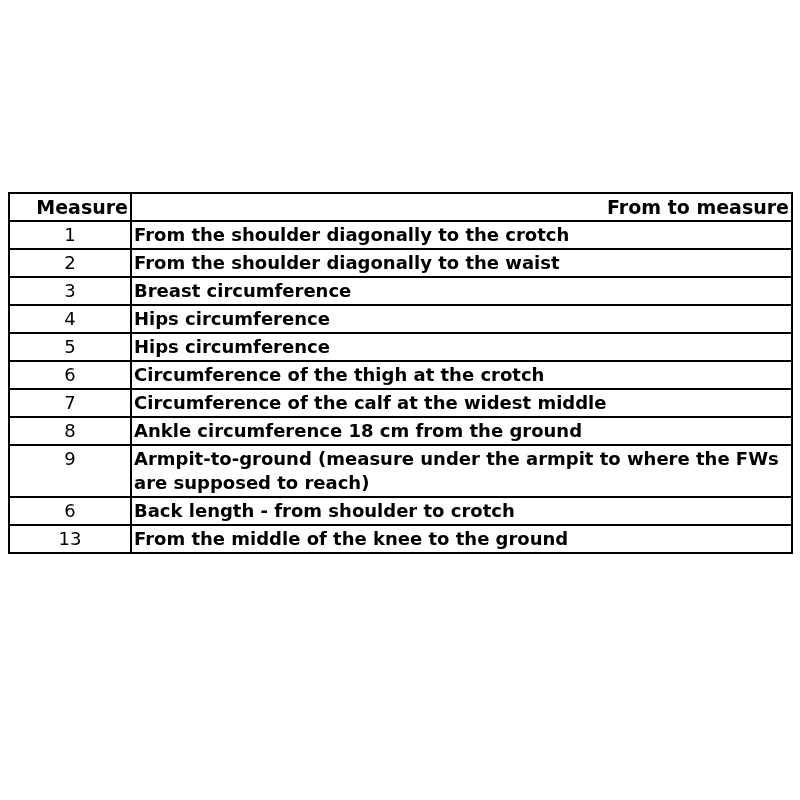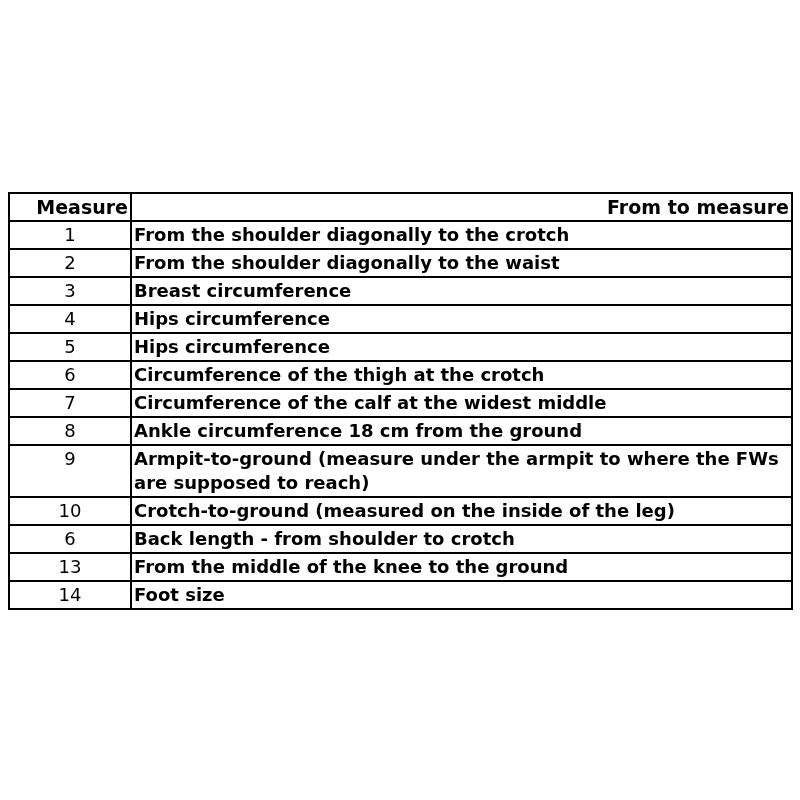--- a/index.html
+++ b/index.html
@@ -106,35 +106,27 @@
   <tr>
     <td class="col-measure">8</td>
     <td class="col-desc">Ankle circumference 18 cm from the ground</td>
   </tr>
 
   <tr>
     <td class="col-measure">9</td>
     <td class="col-desc">Armpit-to-ground (measure under the armpit to where the FWs are supposed to reach)</td>
   </tr>
 
-  <tr>
-    <td class="col-measure">10</td>
-    <td class="col-desc">Crotch-to-ground (measured on the inside of the leg)</td>
-  </tr>
 
   <tr>
     <td class="col-measure">6</td>
     <td class="col-desc">Back length - from shoulder to crotch</td>
   </tr>
 
 
   <tr>
     <td class="col-measure">13</td>
     <td class="col-desc">From the middle of the knee to the ground</td>
   </tr>
 
-  <tr>
-    <td class="col-measure">14</td>
-    <td class="col-desc">Foot size</td>
-  </tr>
 </tbody>
   </table>
 </div>
 
 </body></html>

